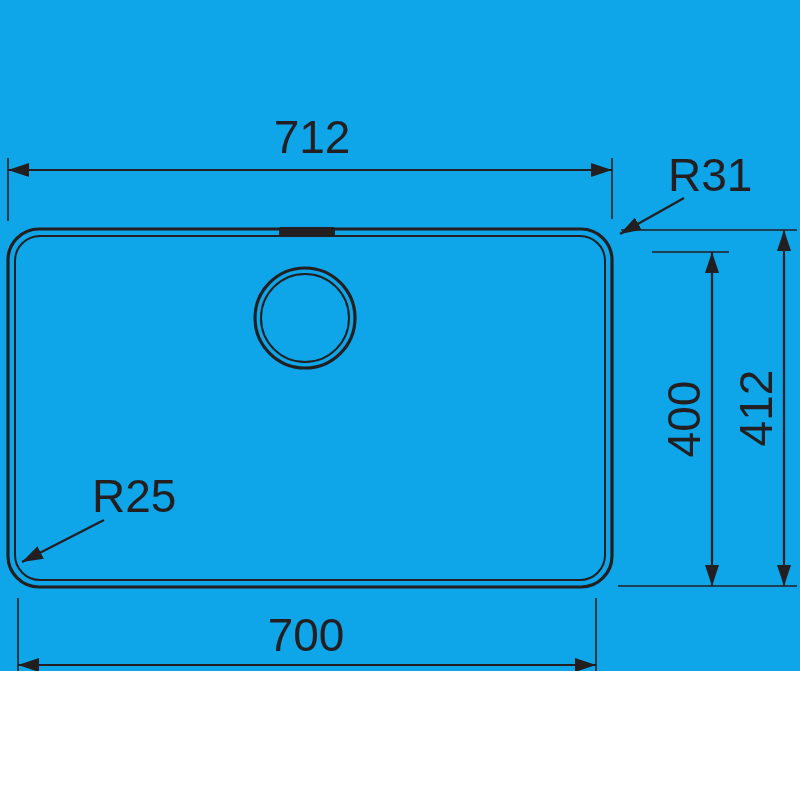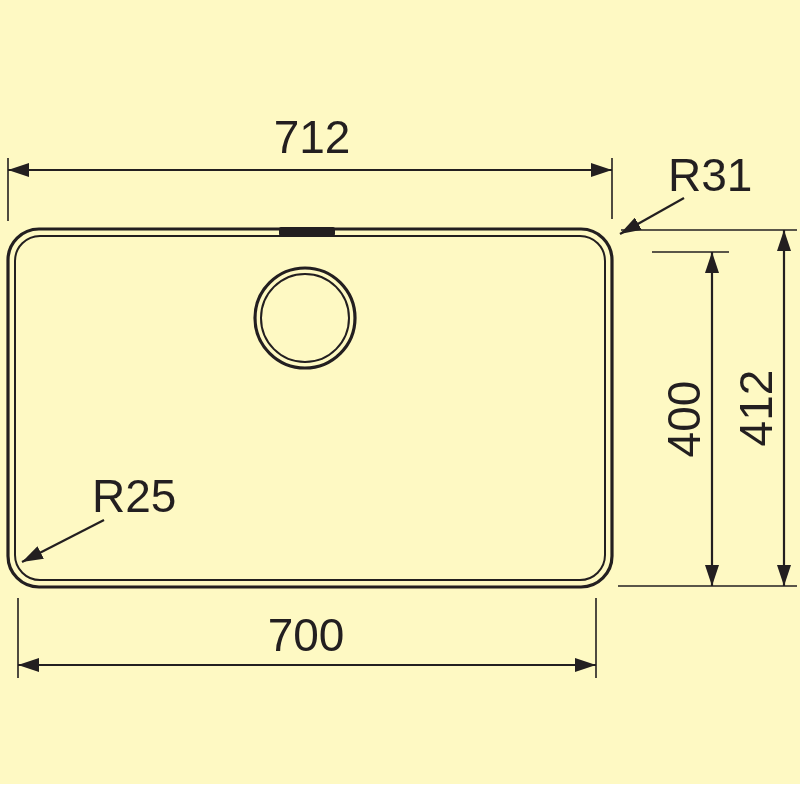--- a/index.html
+++ b/index.html
@@ -1,16 +1,16 @@
 <!DOCTYPE html>
 <html><head>
 <meta charset="utf-8">
 <style>
   html,body{margin:0;padding:0;background:#ffffff;}
-  #stage{position:relative;width:800px;height:784px;background:#fef9c3;overflow:hidden;text-align:center;}
+  #stage{position:relative;width:800px;height:671px;background:#0ea5e9;overflow:hidden;text-align:center;}
   text.dim{
     font-family:"Liberation Sans", sans-serif;
     font-size:46px;
     fill:#231f20;
     stroke:none;
   }
 </style>
 </head>
 <body>
 

